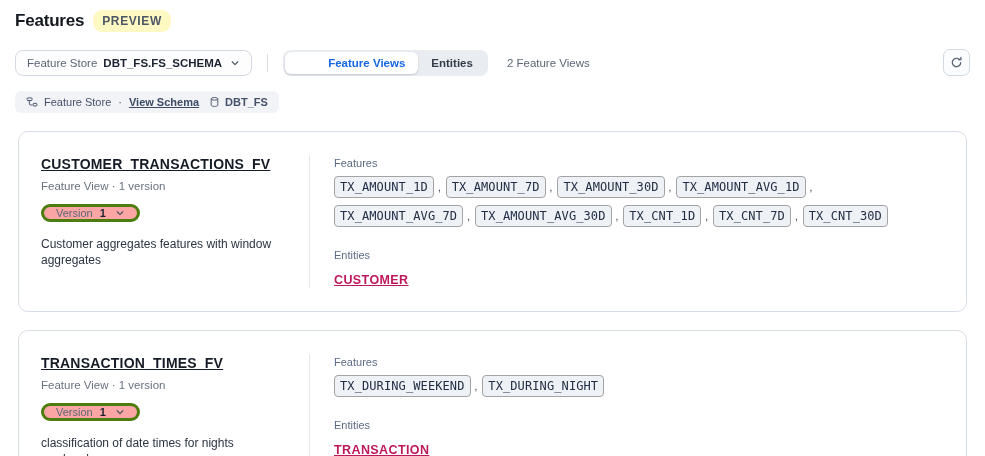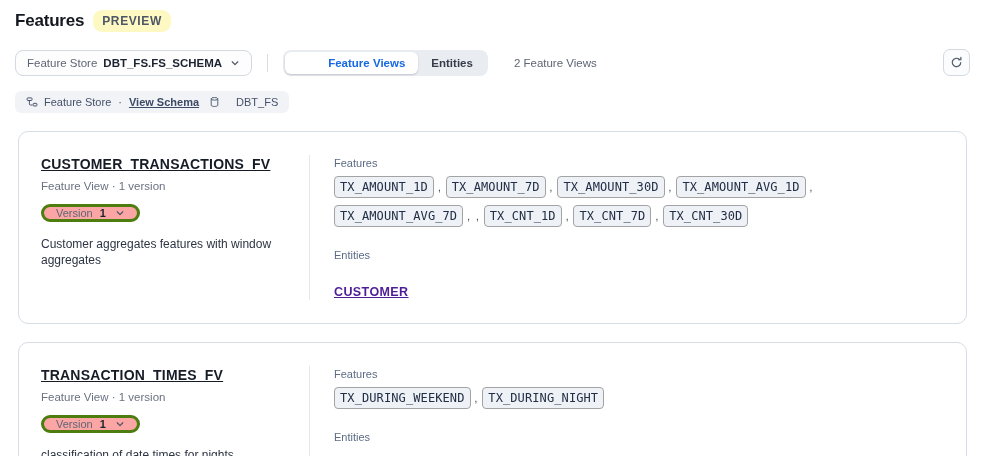--- a/index.html
+++ b/index.html
@@ -29,37 +29,37 @@
   .store-select .val { font-weight: 700; color: #1c2330; }
   .icon { display: inline-flex; align-items: center; justify-content: center; }
   .chev { color: #49505c; margin-left: 2px; }
   .vsep { width: 1px; height: 18px; background: #d9dde3; margin: 0 5px; }
   .tabs { background: #e9ecf1; border-radius: 8px; padding: 2px; display: flex; }
   .tab {
     padding: 5px 13px; font-size: 11.5px; font-weight: 600; border: none; background: transparent;
     border-radius: 6px; color: #343c49; cursor: pointer; font-family: inherit;
   }
   .tab.active { background: #ffffff; color: #1768e3; box-shadow: 0 1px 2px rgba(20,30,50,0.18); padding-left: 43px; }
-  .result-count { font-size: 11.5px; color: #5d6674; margin-left: 16px; }
+  .result-count { font-size: 11.5px; color: #5d6674; margin-left: 9px; }
   .refresh-btn {
     margin-left: auto; width: 27px; height: 27px; border: 1px solid #d3d9e0; border-radius: 7px;
     background: #fbfcfd; display: flex; align-items: center; justify-content: center;
     color: #525c6b; cursor: pointer;
   }
 
   
   .breadcrumb-row { margin: 15px 15px 0; }
   .breadcrumb {
     display: inline-flex; align-items: center; gap: 6px;
     background: #f1f3f6; border-radius: 6px; padding: 5px 11px;
     font-size: 11px; color: #45516a;
   }
   .breadcrumb .sep { margin: 0 1px; }
   .crumb-link { color: #3c4a66; font-weight: 600; text-decoration: underline; cursor: pointer; }
-  .crumb-db { margin-left: 4px; display: inline-flex; align-items: flex-end; gap: 16px; }
+  .crumb-db { margin-left: 4px; display: inline-flex; align-items: flex-end; gap: 5px; font-weight: bold; }
 
   
   .card {
     margin: 18px 18px 0; border: 1px solid #d7dde5; border-radius: 10px; background: #ffffff;
     display: flex; padding: 23px 0 23px 22px;
   }
   .card-left { width: 268px; flex-shrink: 0; padding-right: 14px; }
   .card-right { flex: 1; border-left: 1px solid #e4e8ee; padding: 2px 20px 0 24px; }
 
   .fv-title {
@@ -79,22 +79,22 @@
   .section-label { font-size: 11px; color: #5c6b85; }
   .chips { margin-top: 7px; display: flex; flex-wrap: wrap; align-items: center; row-gap: 7px; column-gap: 3px; max-width: 625px; }
   .chip {
     font-family: "DejaVu Sans Mono", monospace; font-size: 12px; color: #222e45;
     background: #eef1f5; border: 1px solid #a3a3a3; border-radius: 4px;
     padding: 3px 5px; white-space: nowrap; letter-spacing: 0.1px;
   }
   .comma { font-size: 10px; color: #2c3542; margin: 0 2px 0 1px; }
   .entities-block { margin-top: 22px; }
   .entity-link {
-    display: inline-block; margin-top: 24px; font-size: 12.5px; font-weight: 700;
-    color: #4c1d95; text-decoration: underline; letter-spacing: 0.4px; cursor: pointer;
+    display: inline-block; margin-top: 12px; font-size: 12.5px; font-weight: 700;
+    color: #be185d; text-decoration: underline; letter-spacing: 0.4px; cursor: pointer;
   }
 </style>
 </head>
 <body>
 
 <div class="page-header">
   <span class="page-title">Features</span>
   <span class="preview-badge">PREVIEW</span>
 </div>
 
@@ -173,20 +173,21 @@
         <span class="chip">TX_AMOUNT_1D</span>
         <span class="comma">,</span>
         <span class="chip">TX_AMOUNT_7D</span>
         <span class="comma">,</span>
         <span class="chip">TX_AMOUNT_30D</span>
         <span class="comma">,</span>
         <span class="chip">TX_AMOUNT_AVG_1D</span>
         <span class="comma">,</span>
         <span class="chip">TX_AMOUNT_AVG_7D</span>
         <span class="comma">,</span>
+        <span class="chip">TX_AMOUNT_AVG_30D</span>
         <span class="comma">,</span>
         <span class="chip">TX_CNT_1D</span>
         <span class="comma">,</span>
         <span class="chip">TX_CNT_7D</span>
         <span class="comma">,</span>
         <span class="chip">TX_CNT_30D</span>
       </div>
     <div class="entities-block">
       <div class="section-label">Entities</div>
       <span class="entity-link">CUSTOMER</span>

